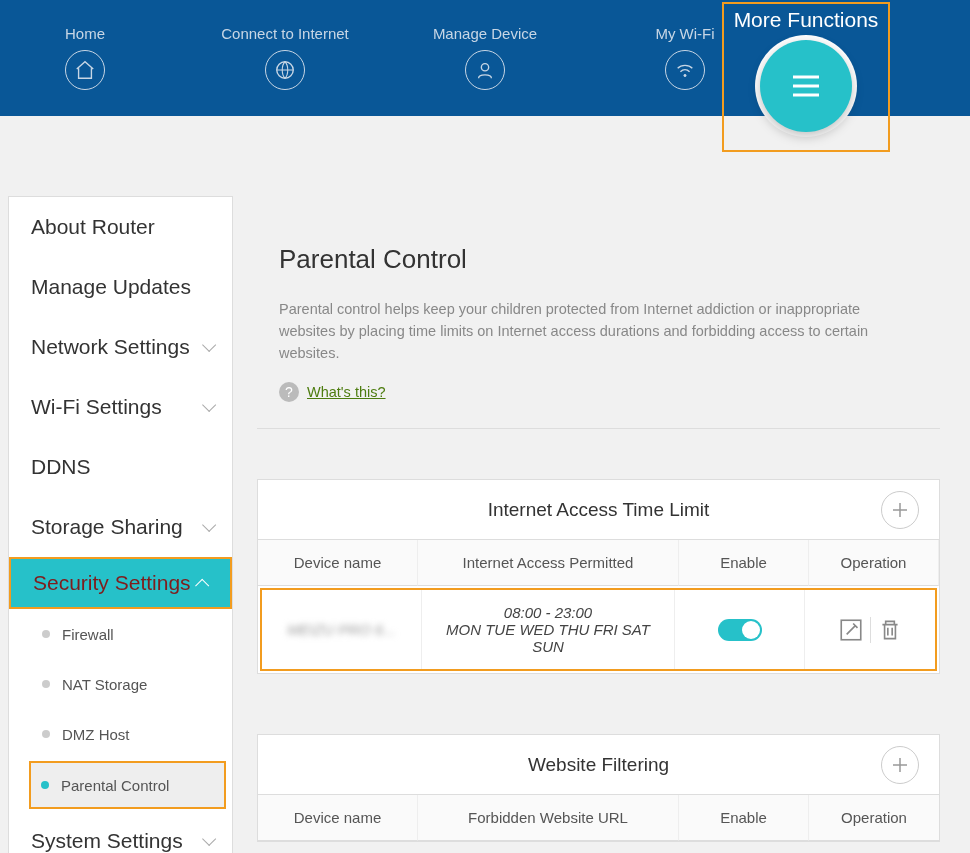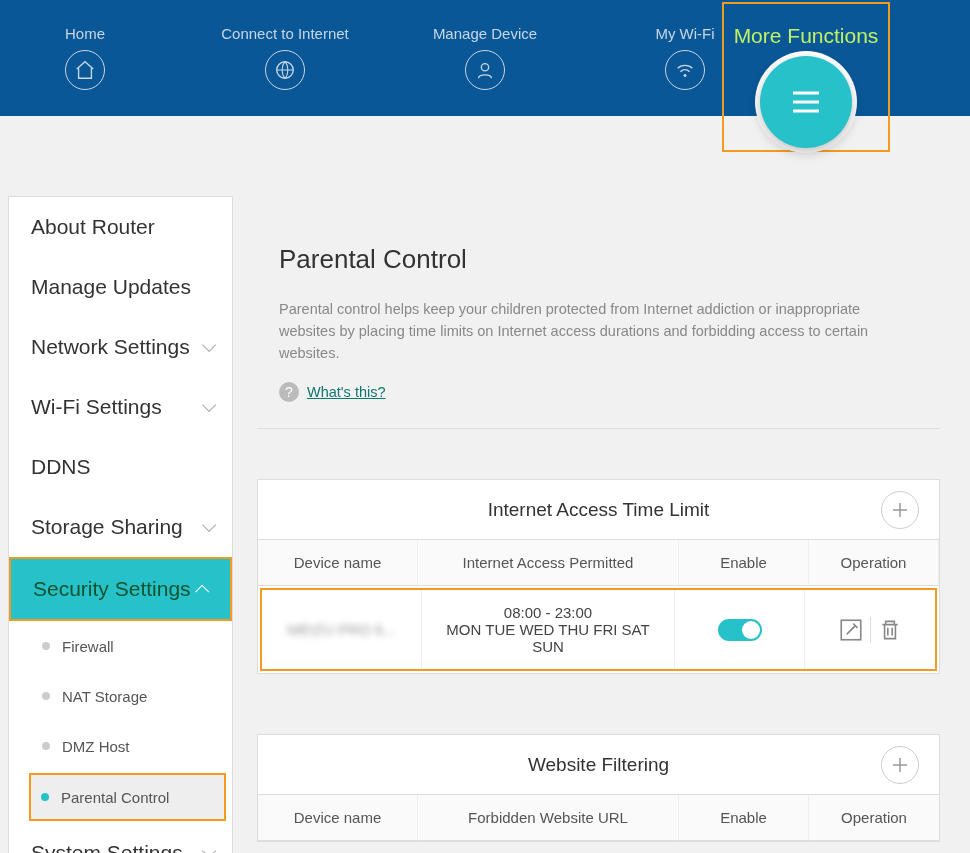--- a/index.html
+++ b/index.html
@@ -49,23 +49,23 @@
   .more-box {
     position: absolute;
     right: 80px;
     top: 2px;
     width: 168px;
     height: 150px;
     border: 2px solid #f29c1f;
     text-align: center;
   }
   .more-box .more-label {
-    color: #bef264;
+    color: #ffffff;
     font-size: 21px;
-    margin-top: 20px;
+    margin-top: 4px;
   }
   .more-circle {
     width: 92px;
     height: 92px;
     background: #26c1c9;
     border-radius: 50%;
     margin: 8px auto 0;
     display: flex;
     align-items: center;
     justify-content: center;
@@ -100,22 +100,22 @@
     position: absolute;
     right: 20px;
     width: 9px;
     height: 9px;
     border-right: 1.5px solid #aaa;
     border-bottom: 1.5px solid #aaa;
     transform: rotate(45deg) translateY(-3px);
   }
   .side-item.active {
     background: #26c1c9;
-    color: #14532d;
-    height: 64px;
+    color: #7f1d1d;
+    height: 52px;
   }
   .side-item.active::after {
     border-color: #fff;
     transform: rotate(-135deg) translateY(-4px);
   }
   .highlight-border { border: 2px solid #f29c1f; }
   .sub-item {
     height: 50px;
     padding-left: 33px;
     display: flex;
@@ -158,21 +158,21 @@
     align-items: center;
     margin-left: 22px;
     margin-bottom: 26px;
   }
   .whats-this .q {
     width: 20px; height: 20px; border-radius: 50%;
     background: #bbb; color: #fff; font-size: 14px;
     display: flex; align-items: center; justify-content: center;
     margin-right: 8px;
   }
-  .whats-this a { color: #0f766e; font-size: 14.5px; text-decoration: underline; cursor: pointer; }
+  .whats-this a { color: #4d7c0f; font-size: 14.5px; text-decoration: underline; cursor: pointer; }
   .hr { border: none; border-top: 1px solid #ddd; margin-bottom: 50px; }
 
   .panel {
     background: #fff;
     border: 1px solid #ddd;
     margin-bottom: 60px;
   }
   .panel-head {
     height: 60px;
     display: flex;
@@ -213,20 +213,21 @@
   .tbl-c {
     border-right: 1px solid #eee;
     padding: 14px 10px;
     text-align: center;
     font-size: 15px;
     color: #444;
     display: flex;
     flex-direction: column;
     align-items: center;
     justify-content: center;
+    font-style: italic;
   }
   .row-highlight {
     grid-column: 1 / -1;
     display: grid;
     grid-template-columns: 160px 1fr 130px 130px;
     border: 2px solid #f29c1f;
     margin: 2px;
   }
   .blur { filter: blur(3px); color: #999; }
   .toggle {

